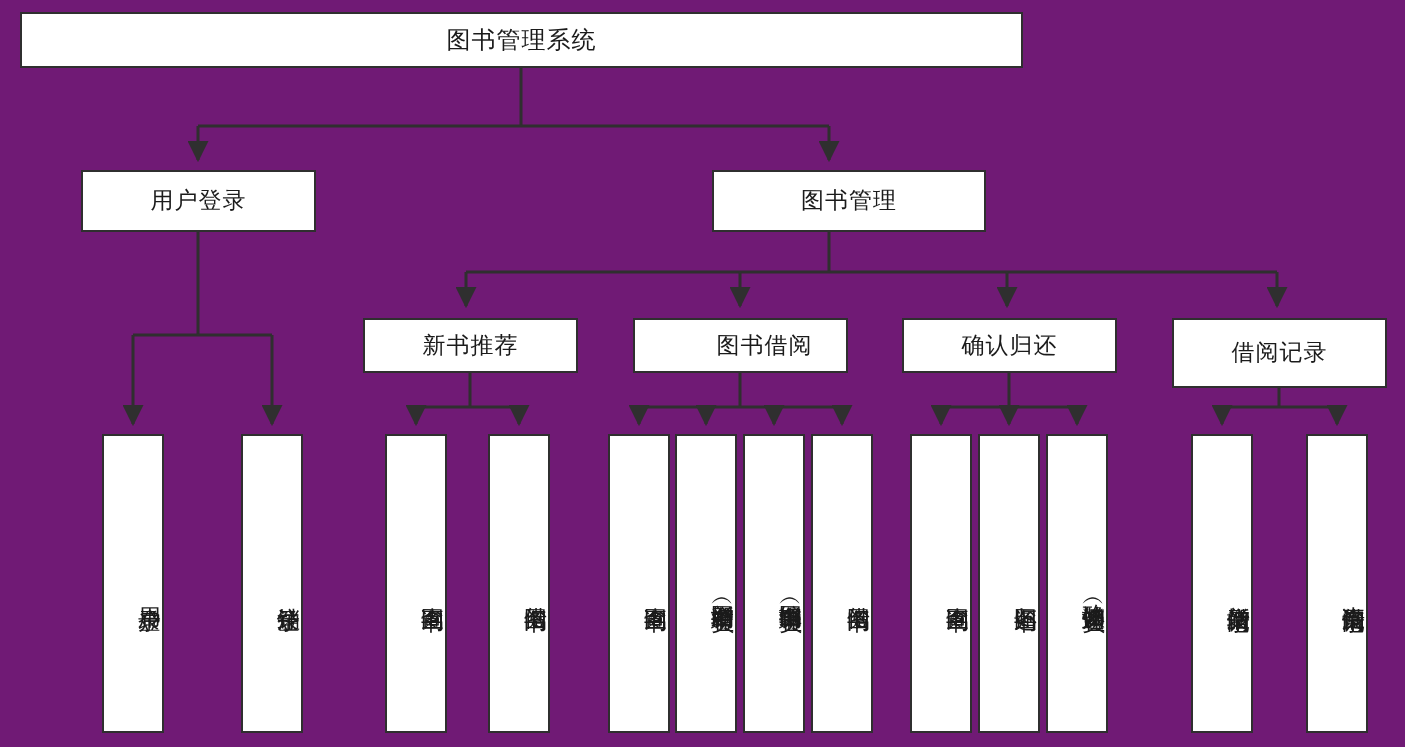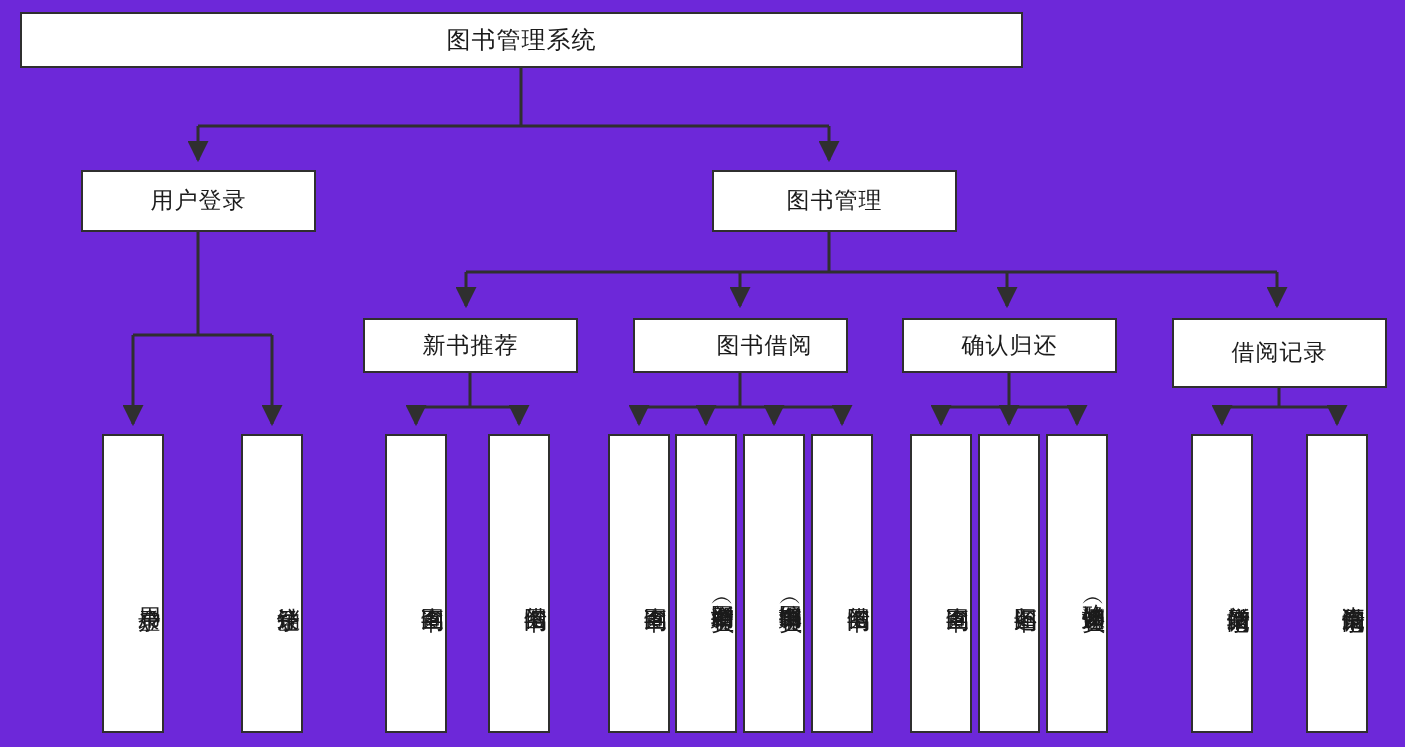--- a/index.html
+++ b/index.html
@@ -7,21 +7,21 @@
     padding: 0;
     background: #ffffff;
   }
   body {
     font-family: "DejaVu Sans", "Liberation Sans", sans-serif;
   }
   #canvas {
     position: relative;
     width: 1405px;
     height: 747px;
-    background: #6d28d9;
+    background: #701a75;
     overflow: hidden;
   }
   #diagram-svg {
     position: absolute;
     left: 0;
     top: 0;
     width: 1405px;
     height: 747px;
   }
   .node {
@@ -114,21 +114,21 @@
       <path d="M 1279 373 L 1279 407"></path>
       <path d="M 1222 407 L 1337 407"></path>
       <path d="M 1222 407 L 1222 424" marker-end="url(#arrow)"></path>
       <path d="M 1337 407 L 1337 424" marker-end="url(#arrow)"></path>
     </g>
   </svg>
 
   <div class="node node-h node-root" style="left:20px; top:12px; width:1003px; height:56px;">图书管理系统</div>
 
   <div class="node node-h" style="left:81px; top:170px; width:235px; height:62px;">用户登录</div>
-  <div class="node node-h" style="left:712px; top:170px; width:245px; height:62px;">图书管理</div>
+  <div class="node node-h" style="left:712px; top:170px; width:274px; height:62px;">图书管理</div>
 
   <div class="node node-h" style="left:363px; top:318px; width:215px; height:55px;">新书推荐</div>
   <div class="node node-h" style="left:633px; top:318px; width:215px; height:55px;padding-left:48px;">图书借阅</div>
   <div class="node node-h" style="left:902px; top:318px; width:215px; height:55px;">确认归还</div>
   <div class="node node-h" style="left:1172px; top:318px; width:215px; height:70px;">借阅记录</div>
 
   <div class="node node-v" style="left:102px; top:434px; width:62px; height:299px;">用户登录</div>
   <div class="node node-v" style="left:241px; top:434px; width:62px; height:299px;">注销登录</div>
 
   <div class="node node-v" style="left:385px; top:434px; width:62px; height:299px;">查询图书</div>

